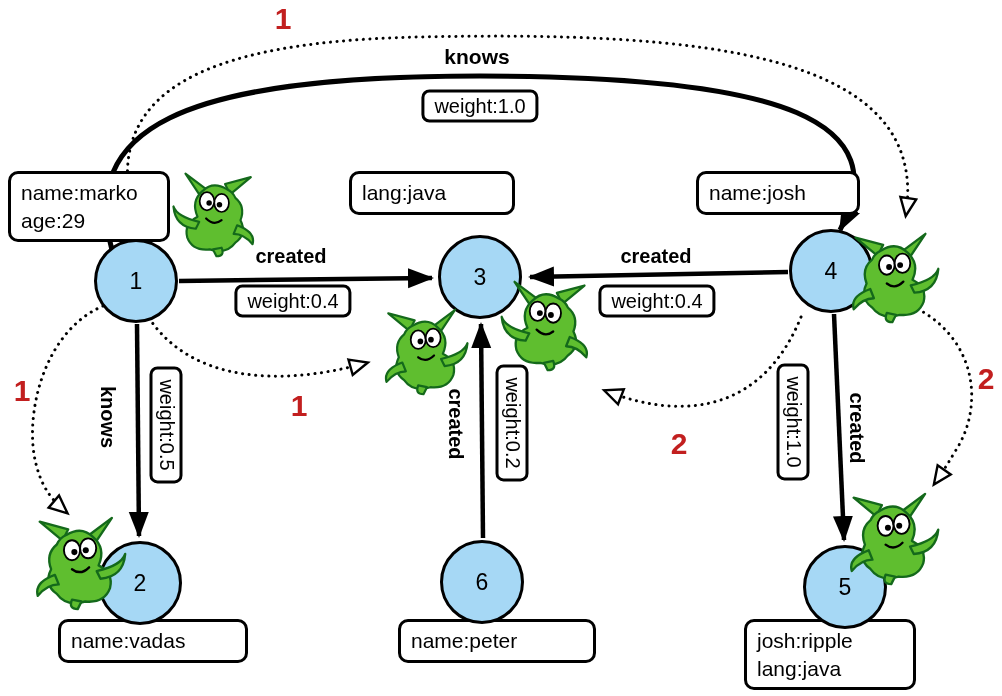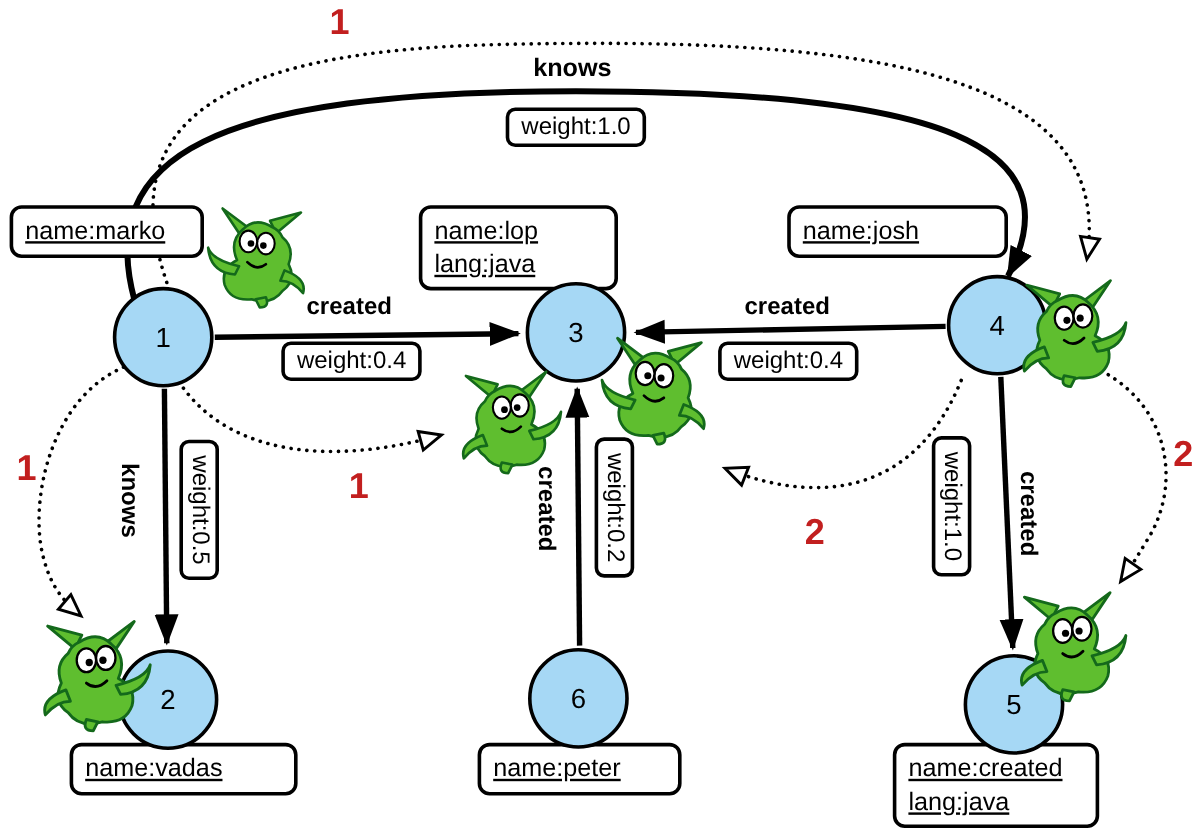--- a/index.html
+++ b/index.html
@@ -12,21 +12,21 @@
   .vertex {
     position:absolute; width:84px; height:84px; border-radius:50%;
     background:#a6d8f5; border:3px solid #000; z-index:3;
     display:flex; align-items:center; justify-content:center;
     font-size:23px; color:#000;
   }
   .propbox {
     position:absolute; background:#fff; border:3px solid #000; border-radius:10px;
     padding:5px 10px; font-size:21px; line-height:1.32; z-index:2;
   }
-  .pline { display:block;text-decoration:underline; }
+  .pline { display:block; }
   .weightbox {
     position:absolute; background:#fff; border:3px solid #000; border-radius:8px;
     padding:2px 10px; font-size:20px; z-index:2; white-space:nowrap;
     transform: translate(-50%,-50%);
   }
   .edge-label {
     position:absolute; font-weight:bold; font-size:20px; color:#000; z-index:2;
     white-space:nowrap; transform: translate(-50%,-50%);
     text-shadow:-2px 0 #fff,2px 0 #fff,0 -2px #fff,0 2px #fff,-1px -1px #fff,1px 1px #fff,-1px 1px #fff,1px -1px #fff;
   }
@@ -82,36 +82,36 @@
       <path d="M 146,254 C 86,108 170,42 420,37 C 700,31 930,52 906,214" marker-end="url(#arrow-open)"></path>
       <path d="M 103,306 C 42,332 24,418 36,464 C 42,488 52,500 66,512" marker-end="url(#arrow-open)"></path>
       <path d="M 149,318 C 190,380 276,388 366,363" marker-end="url(#arrow-open)"></path>
       <path d="M 801,317 C 764,408 688,423 606,391" marker-end="url(#arrow-open)"></path>
       <path d="M 887,297 C 974,320 988,400 956,450 C 947,465 942,473 935,483" marker-end="url(#arrow-open)"></path>
     </g>
   </svg>
 
   <div class="propbox" style="left:8px;top:171px;width:162px">
     <span class="pline">name:marko</span>
+    <span class="pline">age:29</span>
   </div>
   <div class="propbox" style="left:349px;top:171px;width:166px">
-    <span class="pline">name:lop</span>
     <span class="pline">lang:java</span>
   </div>
-  <div class="propbox" style="left:656px;top:171px;width:184px">
+  <div class="propbox" style="left:696px;top:171px;width:164px">
     <span class="pline">name:josh</span>
   </div>
   <div class="propbox" style="left:58px;top:619px;width:190px">
     <span class="pline">name:vadas</span>
   </div>
-  <div class="propbox" style="left:398px;top:619px;width:170px">
+  <div class="propbox" style="left:398px;top:619px;width:198px">
     <span class="pline">name:peter</span>
   </div>
   <div class="propbox" style="left:744px;top:619px;width:172px">
-    <span class="pline">name:created</span>
+    <span class="pline">josh:ripple</span>
     <span class="pline">lang:java</span>
   </div>
 
   <div class="edge-label" style="left:477px;top:57px;font-size:21px">knows</div>
   <div class="edge-label" style="left:291px;top:256px">created</div>
   <div class="edge-label" style="left:656px;top:256px">created</div>
   <div class="edge-label vrot" style="left:107px;top:417px">knows</div>
   <div class="edge-label vrot" style="left:455px;top:424px">created</div>
   <div class="edge-label vrot" style="left:856px;top:428px">created</div>
 

